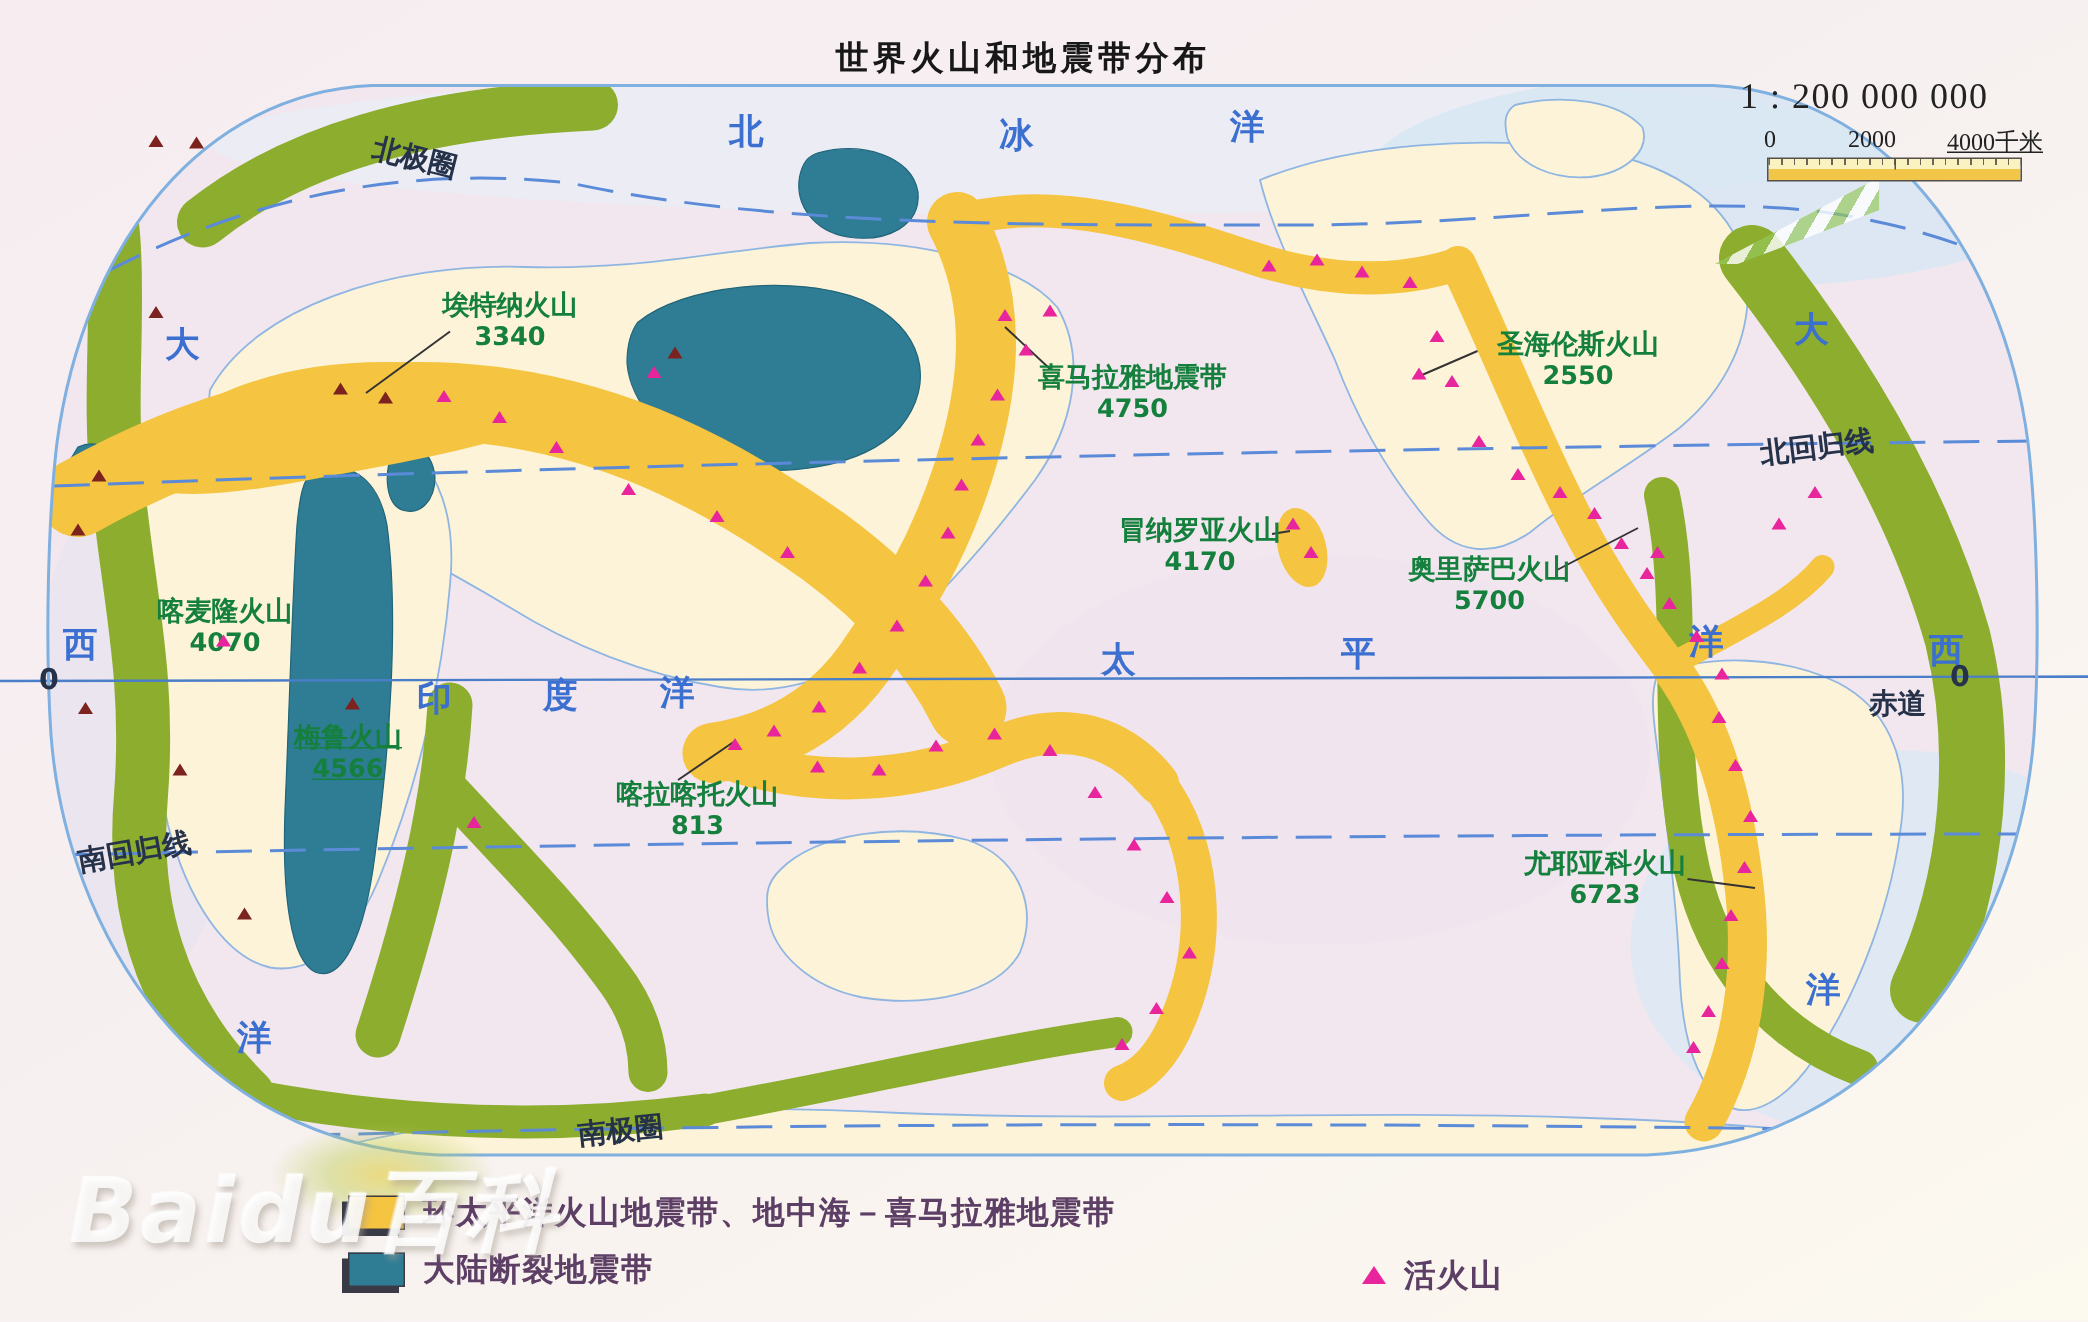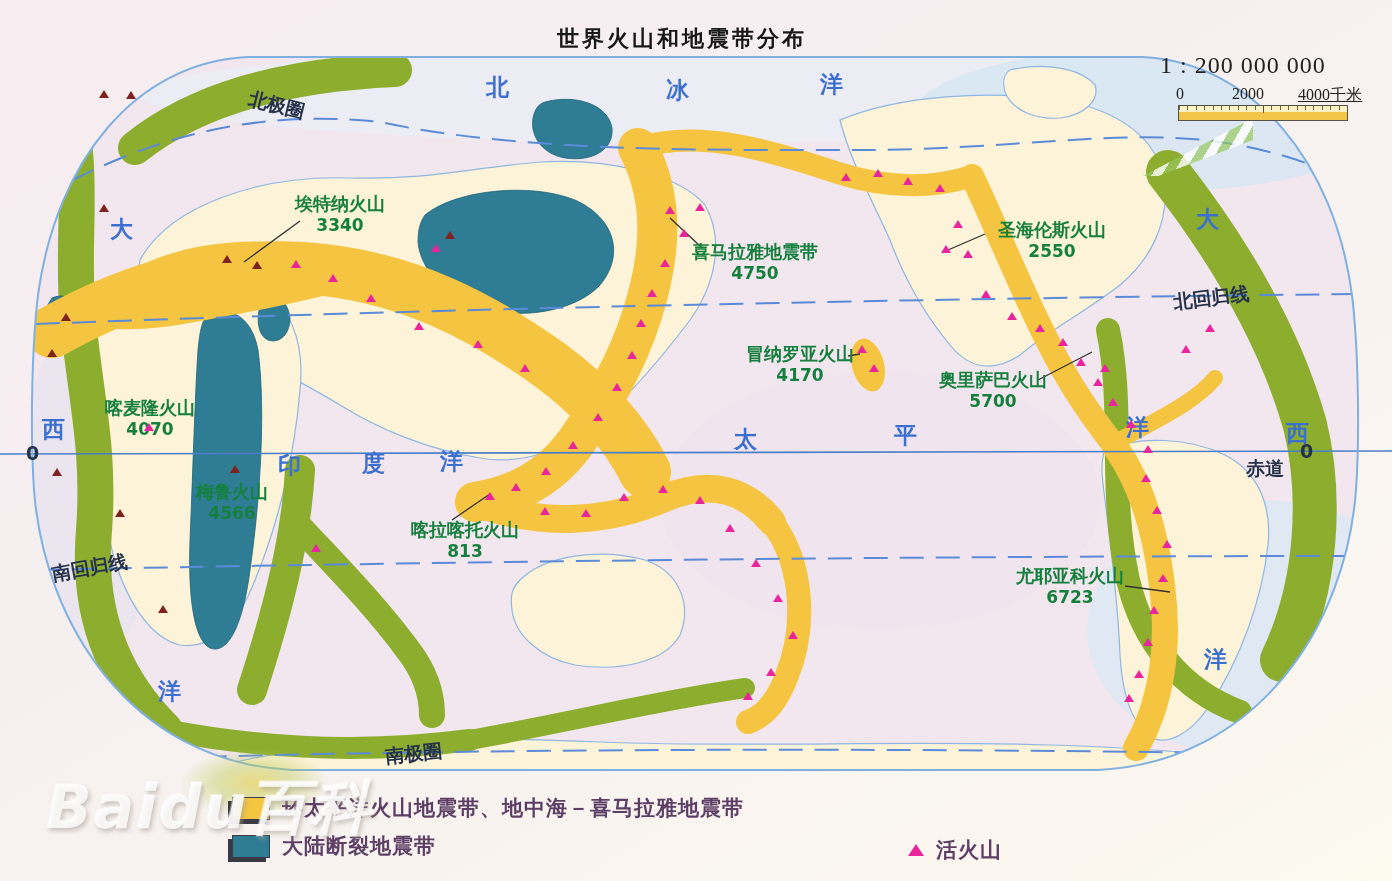--- a/index.html
+++ b/index.html
@@ -193,21 +193,21 @@
         <span class="ve">4170</span>
       </div>
       <div class="volcano" style="left: 993px; top: 369px;">
         <span class="vn">奥里萨巴火山</span>
         <span class="ve">5700</span>
       </div>
       <div class="volcano" style="left: 150px; top: 397px;">
         <span class="vn">喀麦隆火山</span>
         <span class="ve">4070</span>
       </div>
-      <div class="volcano" style="left: 232px; top: 481px;">
+      <div class="volcano" style="left: 232px; top: 481px; text-decoration: underline;">
         <span class="vn">梅鲁火山</span>
         <span class="ve">4566</span>
       </div>
       <div class="volcano" style="left: 465px; top: 519px;">
         <span class="vn">喀拉喀托火山</span>
         <span class="ve">813</span>
       </div>
       <div class="volcano" style="left: 1070px; top: 565px;">
         <span class="vn">尤耶亚科火山</span>
         <span class="ve">6723</span>

